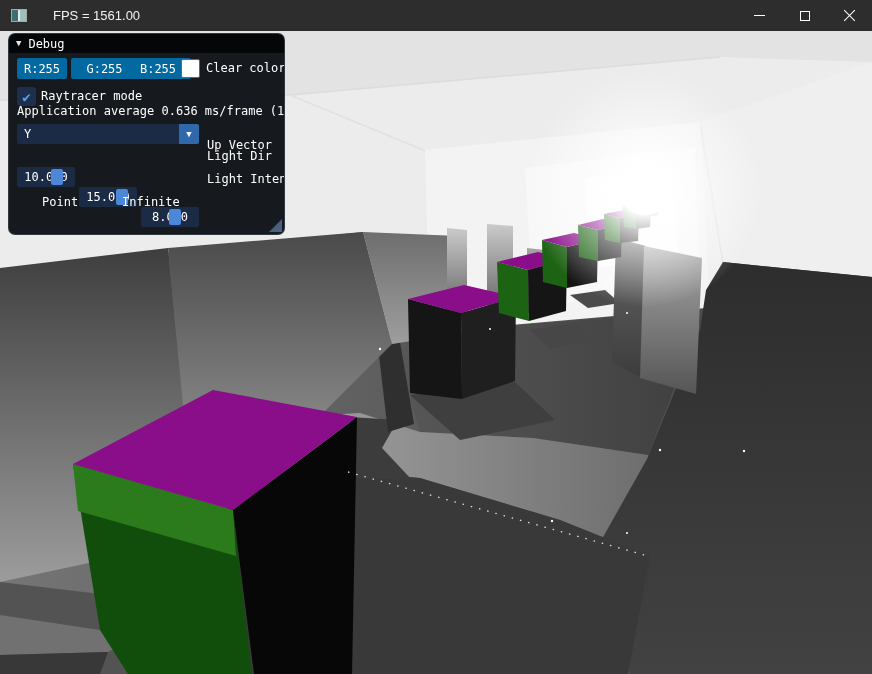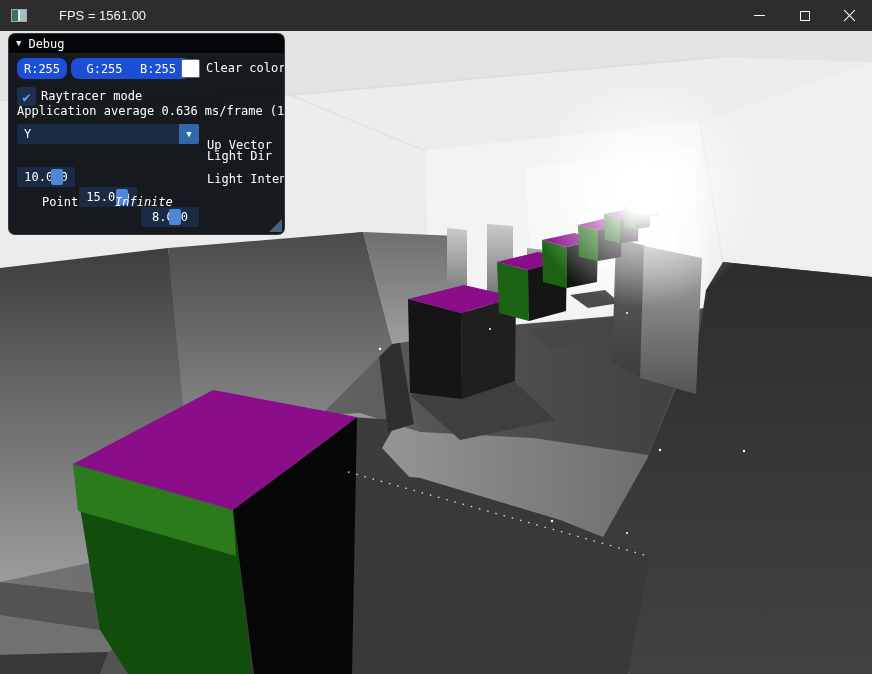--- a/index.html
+++ b/index.html
@@ -13,21 +13,21 @@
     position:absolute;top:0;left:0;width:872px;height:31px;
     background:#2d2d2d;display:flex;align-items:center;color:#f2f2f2;
     font-size:13px;z-index:50;
   }
   .app-icon{
     width:16px;height:13px;margin:0 9px 0 11px;border:1px solid #a8a8a8;
     background:linear-gradient(90deg,#3e6f70 0 42%,#e9e9e9 42% 58%,#9dc0c0 58% 100%);
     box-sizing:border-box;flex:none;
   }
   .title-text{white-space:nowrap;}
-  .fps-text{margin-left:23px;white-space:nowrap;}
+  .fps-text{margin-left:17px;white-space:nowrap;}
   .win-controls{margin-left:auto;display:flex;height:100%;}
   .win-btn{width:45px;height:100%;display:flex;align-items:center;justify-content:center;cursor:default;}
   .glyph-min{width:11px;height:1px;background:#ffffff;}
   .glyph-max{width:10px;height:10px;border:1px solid #ffffff;box-sizing:border-box;}
   .glyph-close{position:relative;width:13px;height:13px;}
   .glyph-close i{position:absolute;left:-1px;top:6px;width:15px;height:1px;background:#fff;display:block;}
   .glyph-close i:first-child{transform:rotate(45deg);}
   .glyph-close i:last-child{transform:rotate(-45deg);}
   
   .viewport{position:absolute;top:31px;left:0;width:872px;height:643px;}
@@ -42,22 +42,22 @@
     font-size:12px;color:#ffffff;overflow:hidden;z-index:40;
   }
   .panel-header{
     position:absolute;top:0;left:0;right:0;height:19px;
     background:rgba(4,4,5,0.92);border-radius:6px 6px 0 0;
     display:flex;align-items:center;gap:7px;padding-left:7px;box-sizing:border-box;
   }
   .collapse-arrow{font-size:9px;color:#dfe6ee;line-height:1;}
   .widget{position:absolute;box-sizing:border-box;}
   .imgui-btn{
-    background:#1d4ed8;height:21px;display:flex;align-items:center;justify-content:center;
-    color:#fff;border-radius:8px;cursor:default;
+    background:#0369a1;height:21px;display:flex;align-items:center;justify-content:center;
+    color:#fff;border-radius:2px;cursor:default;
   }
   .swatch{background:#ffffff;border:1px solid #5a6a7c;border-radius:2px;}
   .lbl{white-space:nowrap;line-height:21px;}
   .checkbox{
     width:19px;height:19px;background:#1e2f4d;border-radius:3px;
     display:flex;align-items:center;justify-content:center;
     color:#5aa2f2;font-size:14px;font-weight:bold;
   }
   .frame{
     background:#1c2b45;height:20px;border-radius:2px;position:relative;
@@ -310,17 +310,17 @@
     <div class="widget frame" style="left:132px;top:113px;width:58px;">
       <span class="grab" style="left:28px;"></span>
       <span class="val">8.000</span>
     </div>
     <div class="widget lbl" style="left:198px;top:112px;">Light Dir</div>
 
     <div class="widget lbl" style="left:198px;top:135px;width:80px;overflow:hidden;">Light Intens</div>
 
     <div class="widget lbl" style="left:33px;top:158px;">Point</div>
 
-    <div class="widget lbl" style="left:106px;top:158px;font-style:italic;">Infinite</div>
+    <div class="widget lbl" style="left:113px;top:158px;">Infinite</div>
 
     <div class="resize-grip"></div>
   </div>
 </div>
 
 </body></html>

